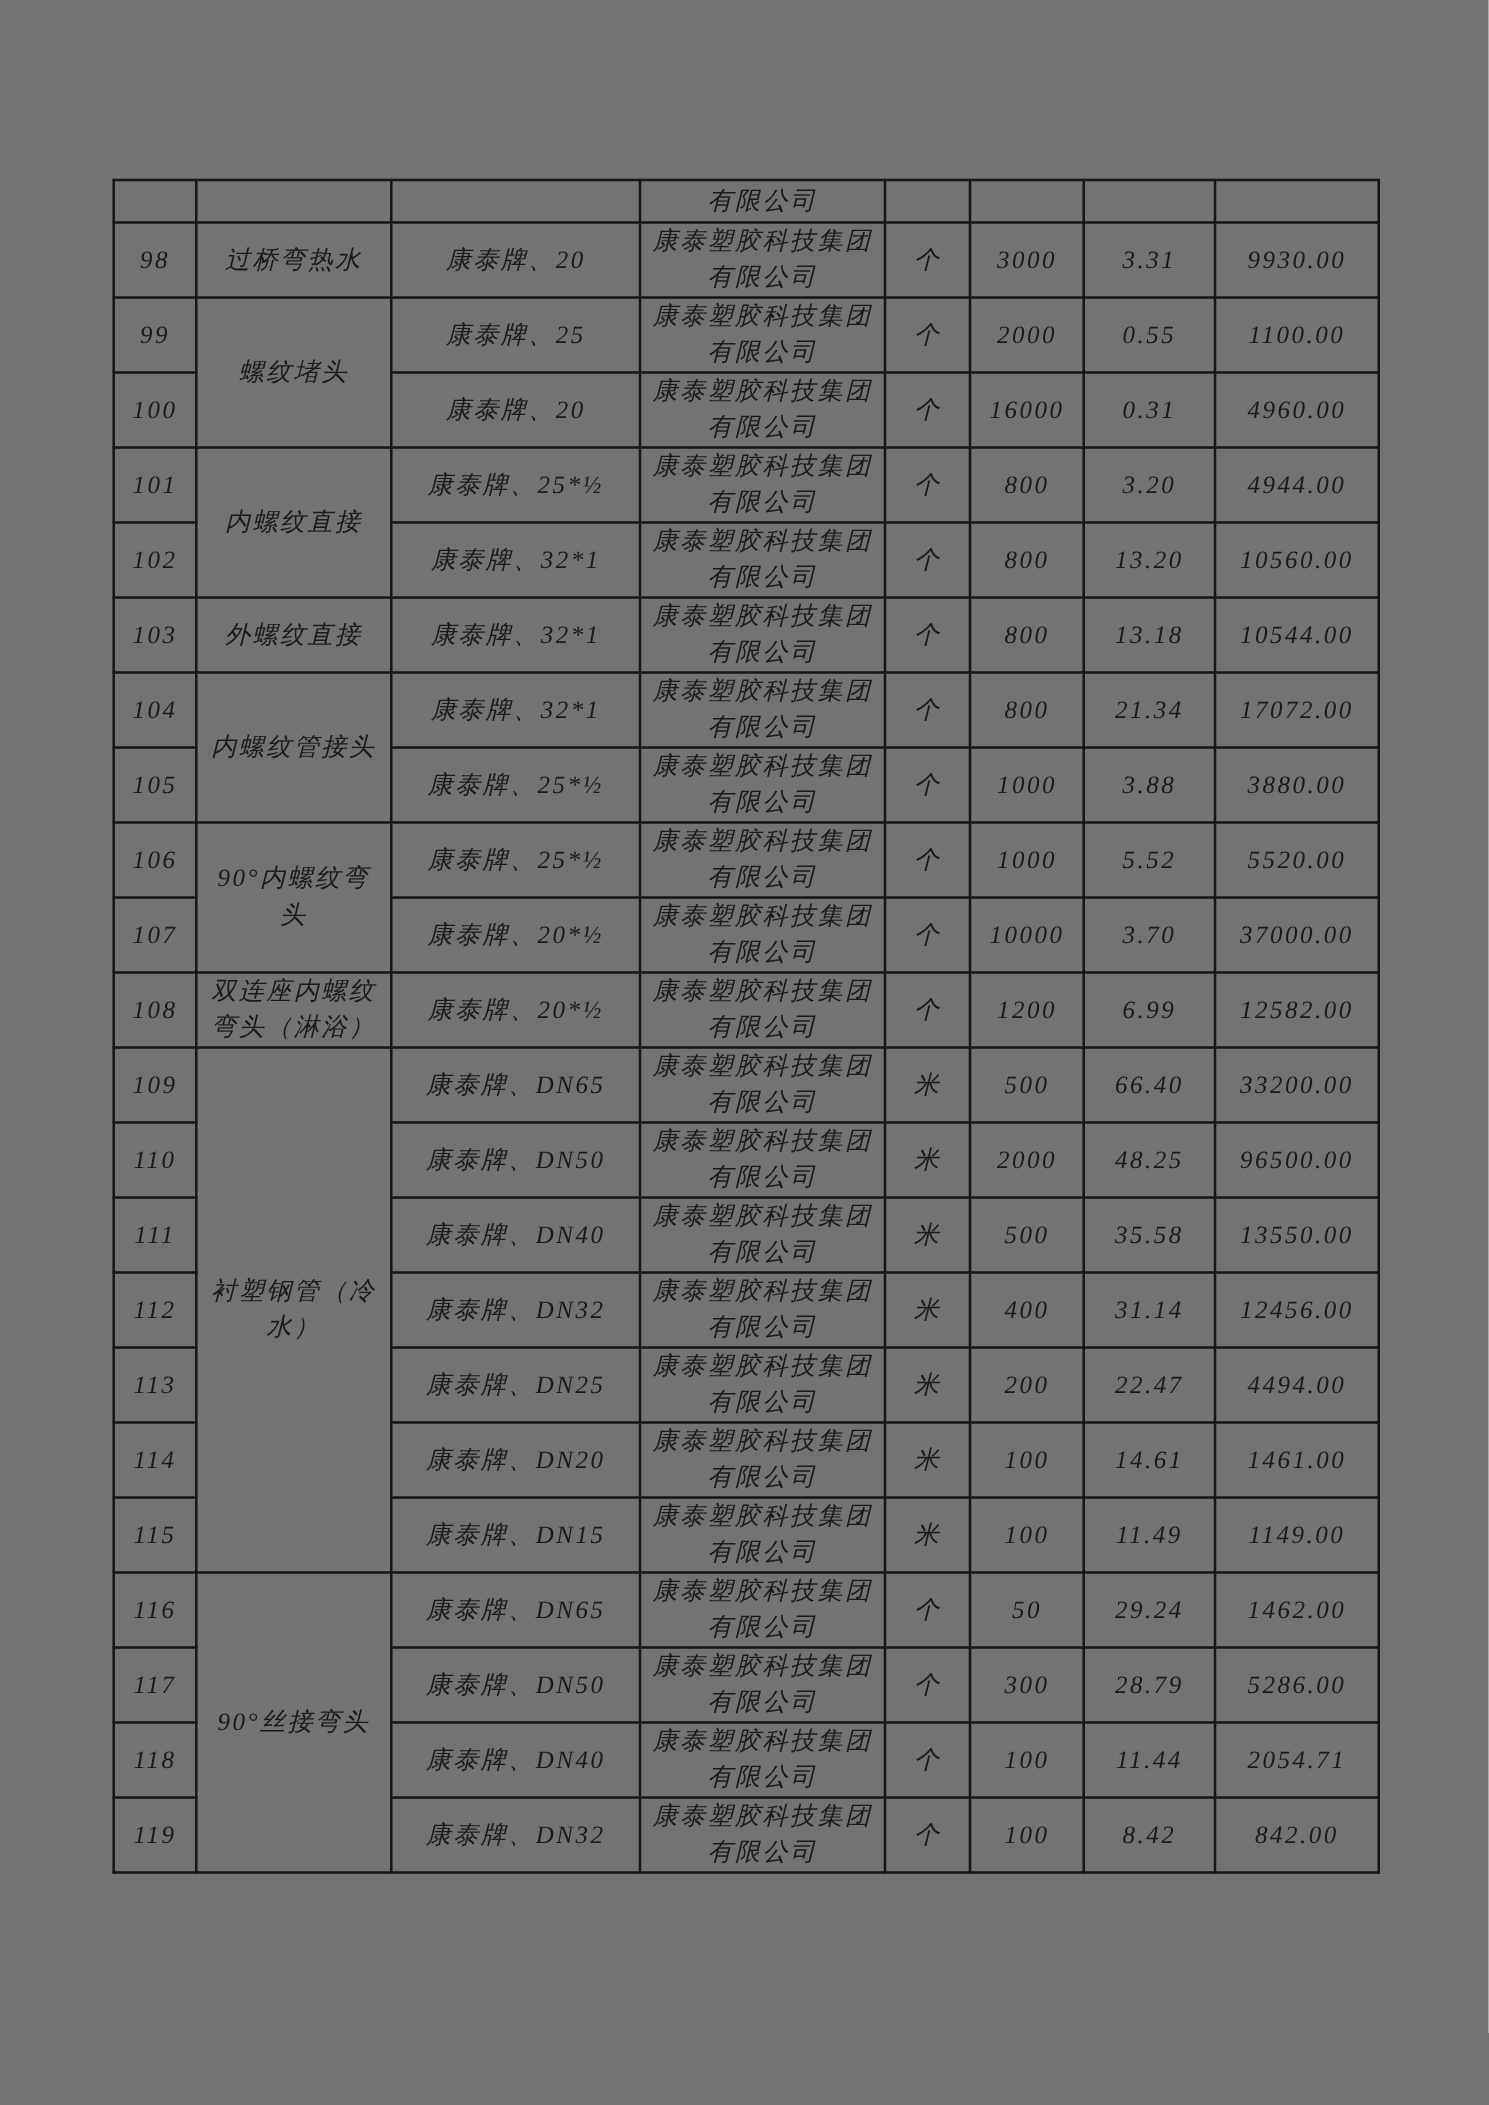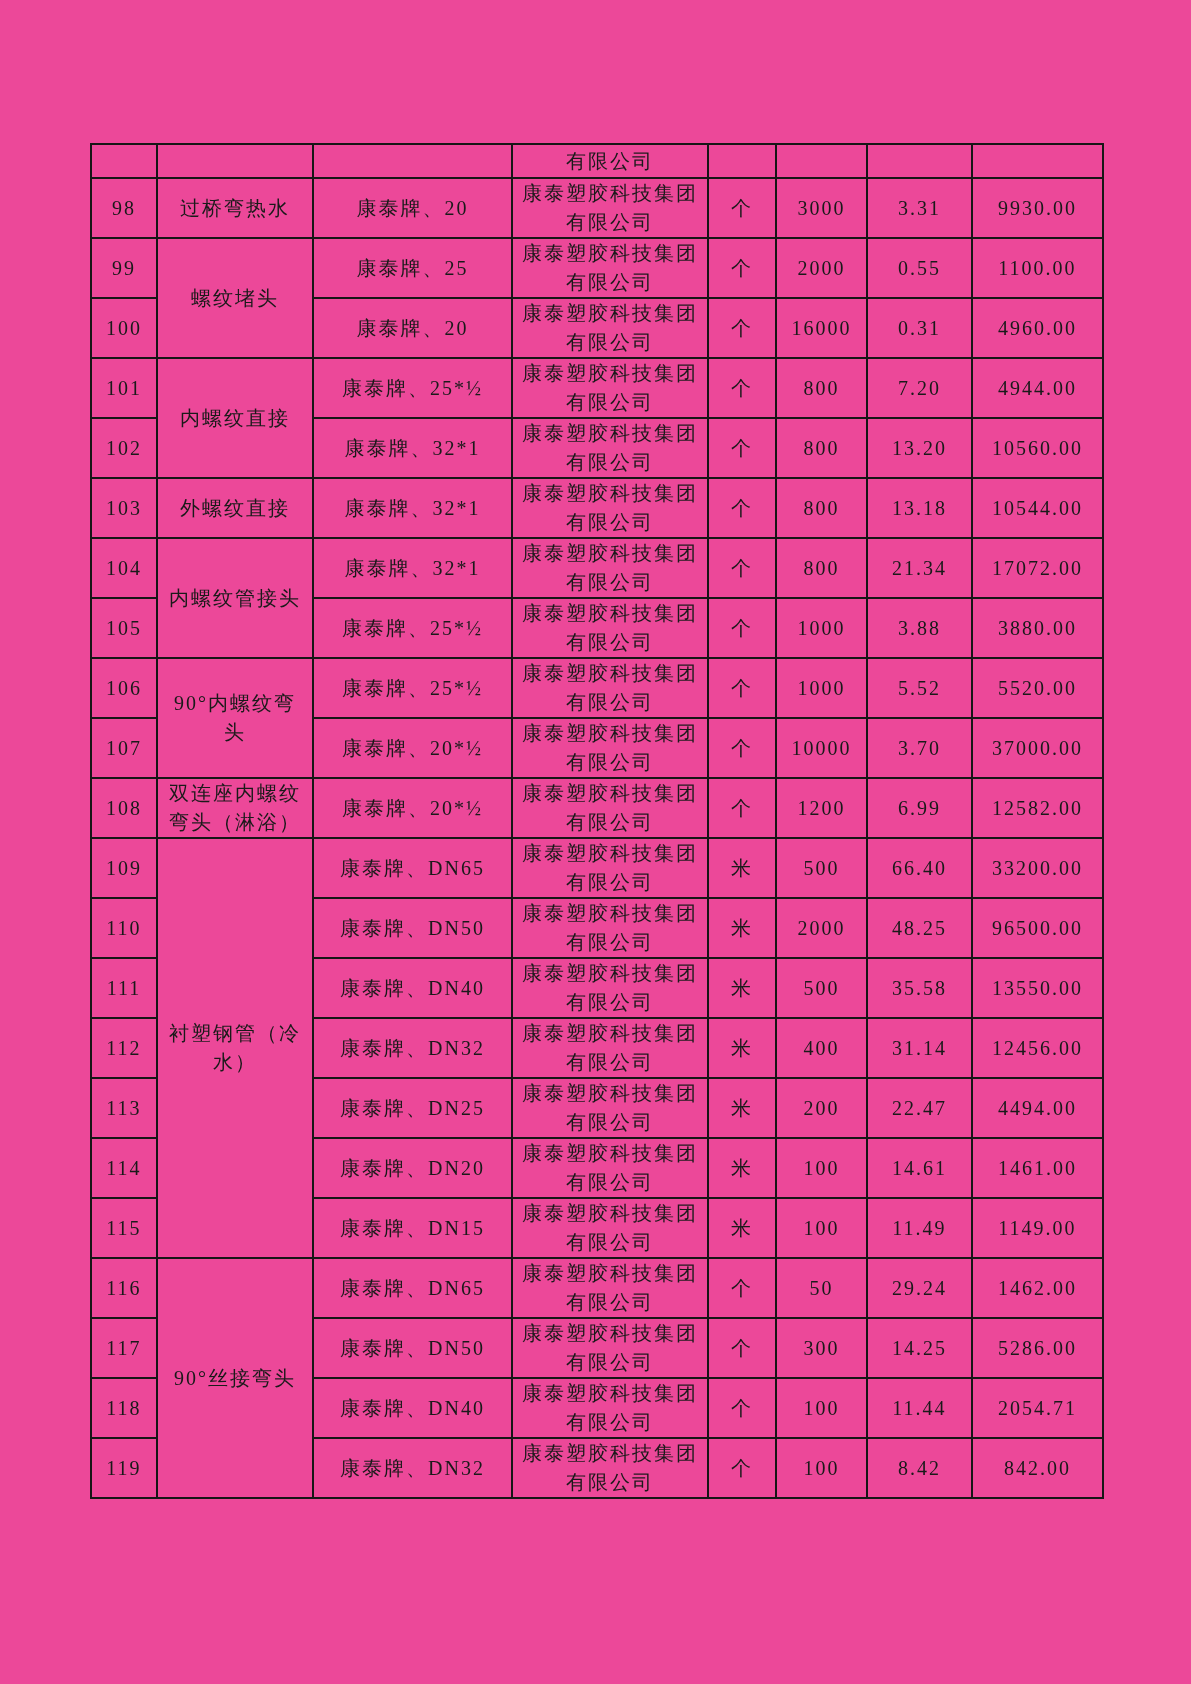--- a/index.html
+++ b/index.html
@@ -12,21 +12,22 @@
     height: 1684px;
     position: relative;
     font-family: "Liberation Serif", "DejaVu Serif", serif;
     color: #1a1a1a;
   }
   .page {
     position: absolute;
     left: 0; top: 0;
     width: 1191px;
     height: 1684px;
-    background: #ec4899;
+    background: #737373;
+    font-style: italic;
   }
   table.price-table {
     position: absolute;
     left: 90px;
     top: 143px;
     width: 1012px;
     border-collapse: collapse;
     table-layout: fixed;
   }
   table.price-table td {
@@ -103,21 +104,21 @@
           <td class="num">4960.00</td>
         </tr>
         <tr class="data-row">
           <td class="num">101</td>
           <td rowspan="2" class="cjk">内螺纹直接</td>
           <td class="cjk">康泰牌、25*½</td>
           <td class="cjk">康泰塑胶科技集团
 有限公司</td>
           <td class="cjk">个</td>
           <td class="num">800</td>
-          <td class="num">7.20</td>
+          <td class="num">3.20</td>
           <td class="num">4944.00</td>
         </tr>
         <tr class="data-row">
           <td class="num">102</td>
           <td class="cjk">康泰牌、32*1</td>
           <td class="cjk">康泰塑胶科技集团
 有限公司</td>
           <td class="cjk">个</td>
           <td class="num">800</td>
           <td class="num">13.20</td>
@@ -272,21 +273,21 @@
           <td class="num">29.24</td>
           <td class="num">1462.00</td>
         </tr>
         <tr class="data-row">
           <td class="num">117</td>
           <td class="cjk">康泰牌、DN50</td>
           <td class="cjk">康泰塑胶科技集团
 有限公司</td>
           <td class="cjk">个</td>
           <td class="num">300</td>
-          <td class="num">14.25</td>
+          <td class="num">28.79</td>
           <td class="num">5286.00</td>
         </tr>
         <tr class="data-row">
           <td class="num">118</td>
           <td class="cjk">康泰牌、DN40</td>
           <td class="cjk">康泰塑胶科技集团
 有限公司</td>
           <td class="cjk">个</td>
           <td class="num">100</td>
           <td class="num">11.44</td>

